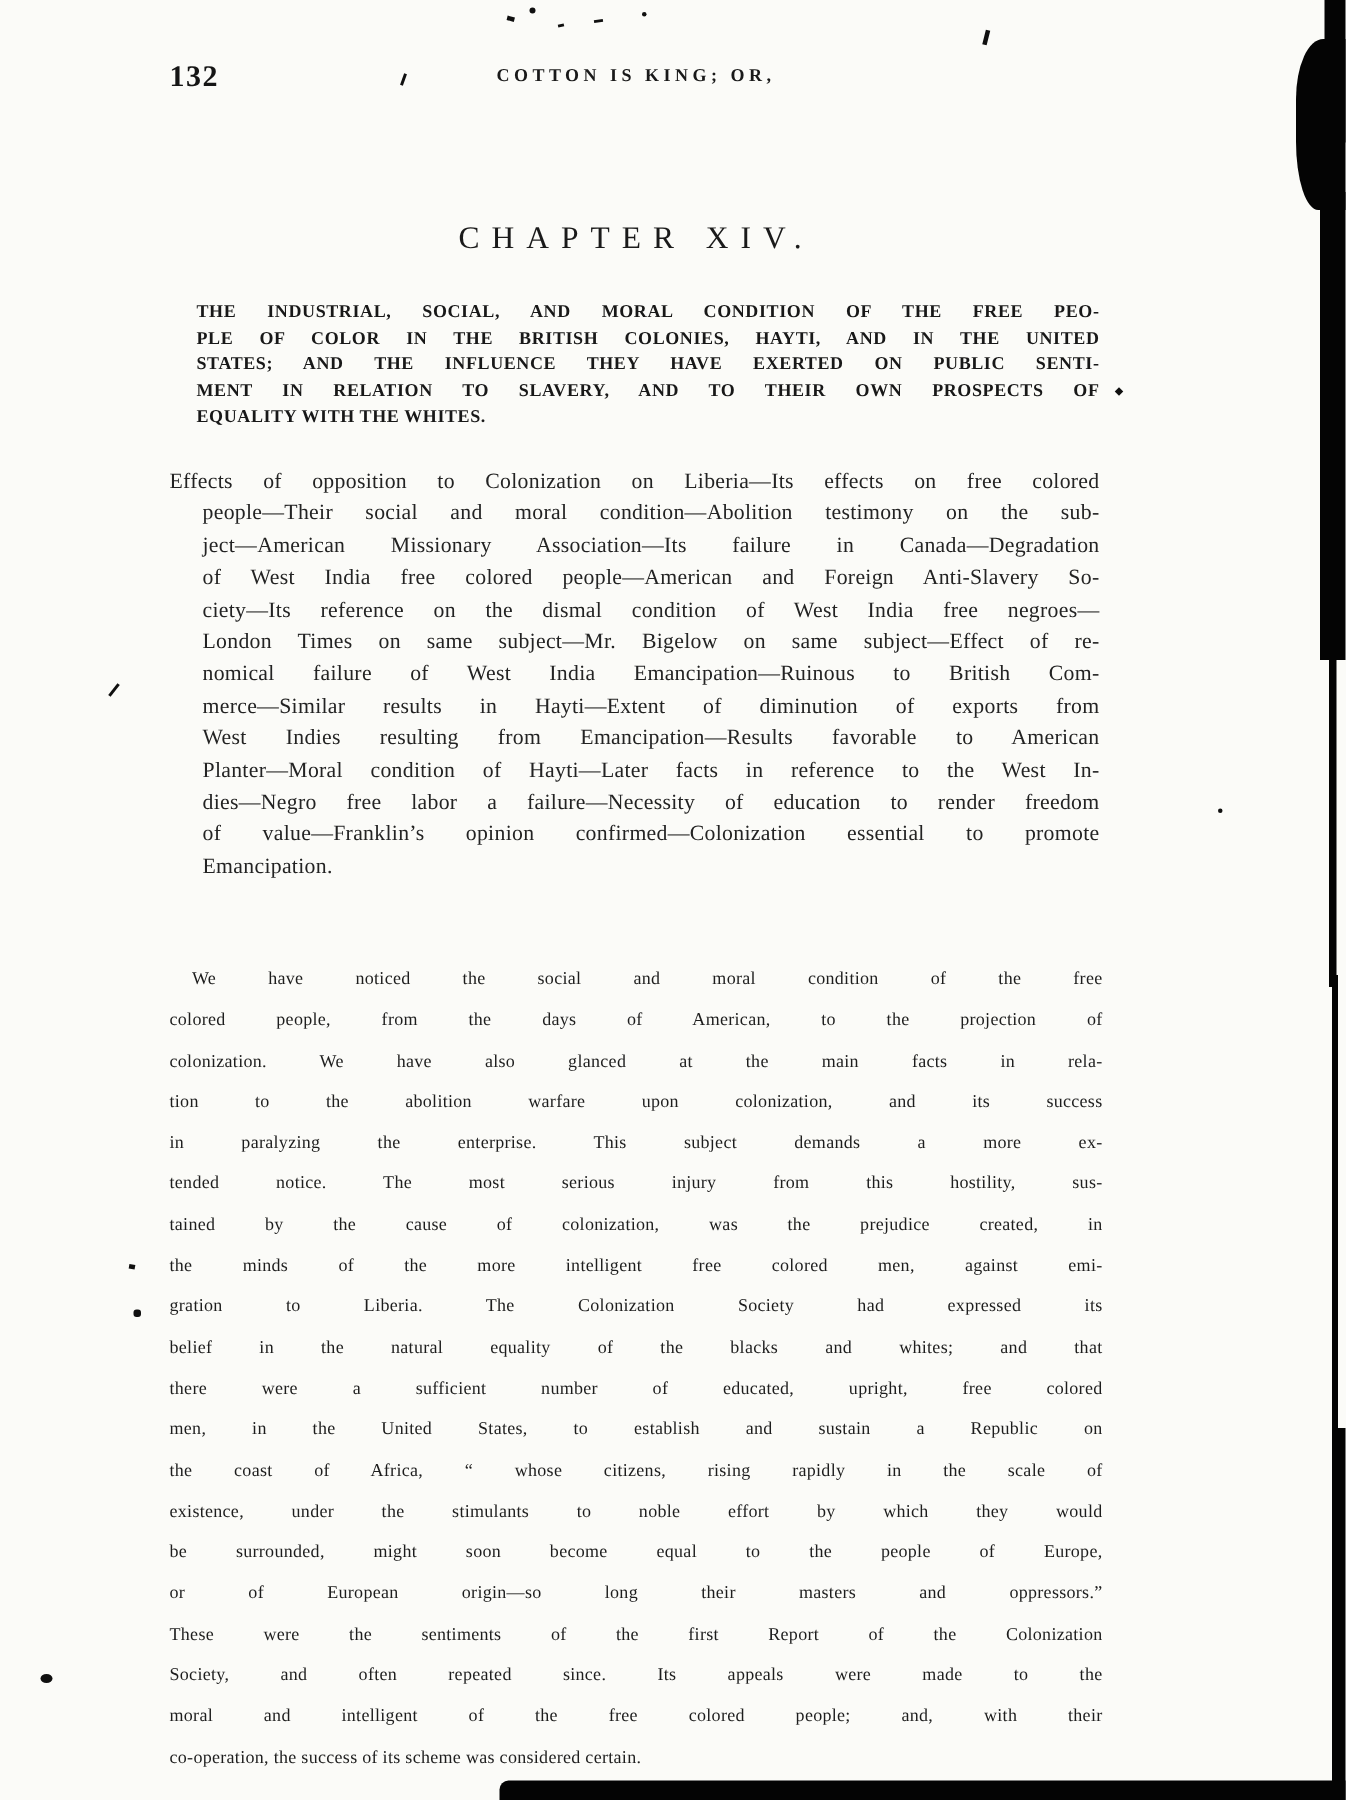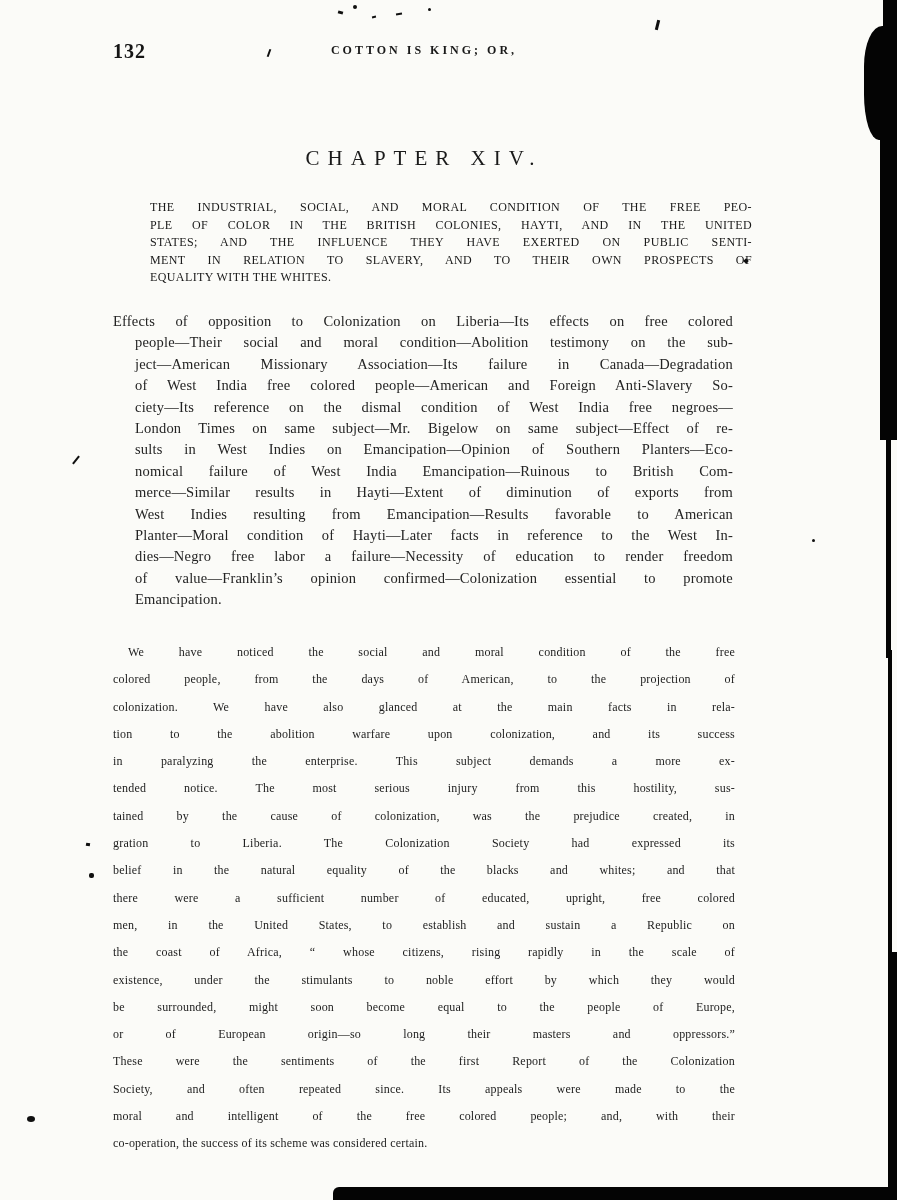--- a/index.html
+++ b/index.html
@@ -24,22 +24,22 @@
     text-align: center;
     font-size: 12px; font-weight: bold; letter-spacing: 3px; color: #191919;
   }
   .chapter-heading {
     position: absolute; top: 146px; left: 113px; width: 622px;
     text-align: center;
     font-size: 21px; letter-spacing: 8px; color: #1a1a1a;
   }
   .chapter-summary {
     position: absolute; top: 199px; left: 131px; width: 602px;
-    font-size: 12px; font-weight: normal; line-height: 17.6px;
-    letter-spacing: 0.4px; color: #181818; margin-left: 19px;
+    font-size: 12px; font-weight: bold; line-height: 17.6px;
+    letter-spacing: 0.4px; color: #181818;
   }
   .synopsis {
     position: absolute; top: 311px; left: 113px; width: 620px;
     font-size: 14.5px; line-height: 21.4px; letter-spacing: 0.2px; color: #232323;
   }
   .synopsis .tline { padding-left: 22px; }
   .synopsis .tline:first-child { padding-left: 0; }
   .body-text {
     position: absolute; top: 639px; left: 113px; width: 622px;
     font-size: 12px; line-height: 27.3px; letter-spacing: 0.2px; color: #1d1d1d;
@@ -82,38 +82,38 @@
       <div class="tline tline-last">EQUALITY WITH THE WHITES.</div>
     </div>
 
   <div class="synopsis">
       <div class="tline">Effects of opposition to Colonization on Liberia—Its effects on free colored</div>
       <div class="tline">people—Their social and moral condition—Abolition testimony on the sub-</div>
       <div class="tline">ject—American Missionary Association—Its failure in Canada—Degradation</div>
       <div class="tline">of West India free colored people—American and Foreign Anti-Slavery So-</div>
       <div class="tline">ciety—Its reference on the dismal condition of West India free negroes—</div>
       <div class="tline">London Times on same subject—Mr. Bigelow on same subject—Effect of re-</div>
-      <div class="tline">sults in West Indies on Emancipation—Opinion of Southern Planters—Eco-</div>
       <div class="tline">nomical failure of West India Emancipation—Ruinous to British Com-</div>
       <div class="tline">merce—Similar results in Hayti—Extent of diminution of exports from</div>
       <div class="tline">West Indies resulting from Emancipation—Results favorable to American</div>
       <div class="tline">Planter—Moral condition of Hayti—Later facts in reference to the West In-</div>
       <div class="tline">dies—Negro free labor a failure—Necessity of education to render freedom</div>
       <div class="tline">of value—Franklin’s opinion confirmed—Colonization essential to promote</div>
       <div class="tline tline-last">Emancipation.</div>
     </div>
 
   <div class="body-text">
       <div class="tline">We have noticed the social and moral condition of the free</div>
       <div class="tline">colored people, from the days of American, to the projection of</div>
       <div class="tline">colonization. We have also glanced at the main facts in rela-</div>
       <div class="tline">tion to the abolition warfare upon colonization, and its success</div>
       <div class="tline">in paralyzing the enterprise. This subject demands a more ex-</div>
       <div class="tline">tended notice. The most serious injury from this hostility, sus-</div>
       <div class="tline">tained by the cause of colonization, was the prejudice created, in</div>
+      <div class="tline">the minds of the more intelligent free colored men, against emi-</div>
       <div class="tline">gration to Liberia. The Colonization Society had expressed its</div>
       <div class="tline">belief in the natural equality of the blacks and whites; and that</div>
       <div class="tline">there were a sufficient number of educated, upright, free colored</div>
       <div class="tline">men, in the United States, to establish and sustain a Republic on</div>
       <div class="tline">the coast of Africa, “ whose citizens, rising rapidly in the scale of</div>
       <div class="tline">existence, under the stimulants to noble effort by which they would</div>
       <div class="tline">be surrounded, might soon become equal to the people of Europe,</div>
       <div class="tline">or of European origin—so long their masters and oppressors.”</div>
       <div class="tline">These were the sentiments of the first Report of the Colonization</div>
       <div class="tline">Society, and often repeated since. Its appeals were made to the</div>

